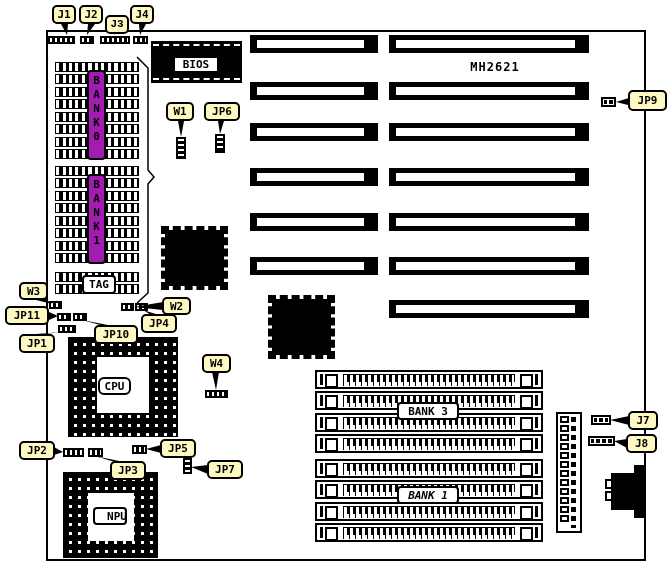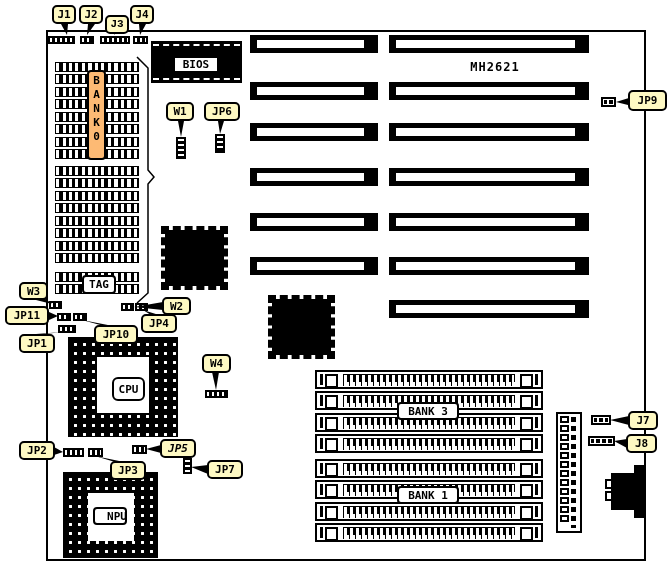--- a/index.html
+++ b/index.html
@@ -8,21 +8,21 @@
   .abs { position:absolute; box-sizing:border-box; }
 
   .board { left:46px; top:30px; width:600px; height:531px; border:2px solid #000; background:#fff; }
 
   .callout { border:2px solid #000; border-radius:5px; background:#fef9c3;
              font:bold 11px/1 "DejaVu Sans Mono", monospace; letter-spacing:0px;
              display:flex; align-items:center; justify-content:center; z-index:6; }
   .boxlabel { border:2px solid #000; border-radius:4px; background:#fff;
               font:bold 11px/1 "DejaVu Sans Mono", monospace;
               display:flex; align-items:center; justify-content:center; z-index:5; }
-  .vlabel { border:2px solid #000; border-radius:4px; background:#fdba74;
+  .vlabel { border:2px solid #000; border-radius:4px; background:#a21caf;
             font:bold 11px/14px "DejaVu Sans Mono", monospace; text-align:center;
             word-break:break-all; padding:2px 2px 0 2px; z-index:5; }
 
   .pinbar-h { border:2px solid #000; background:repeating-linear-gradient(90deg,#fff 0 2px,#000 2px 5px); z-index:2; }
   .pinbar-v { border:2px solid #000; background:repeating-linear-gradient(180deg,#fff 0 2px,#000 2px 5px); z-index:2; }
   .jcells   { border:2px solid #000; padding:1px; background:repeating-linear-gradient(90deg,#000 0 4px,#fff 4px 6px);
               background-clip:content-box; z-index:2; }
 
   .isa { background:#000; z-index:1; }
   .isa-inner { position:absolute; left:7px; top:5px; right:14px; bottom:5px; background:#fff; }
@@ -161,20 +161,21 @@
   <div class="abs dip" style="left:55px;top:241px;width:84px;height:22px;">
       <div class="dip-pins" style="top:0;"></div>
       <div class="dip-pins" style="bottom:0;"></div>
     </div>
   <div class="abs dip" style="left:55px;top:272px;width:84px;height:22px;">
       <div class="dip-pins" style="top:0;"></div>
       <div class="dip-pins" style="bottom:0;"></div>
     </div>
 
   <div class="abs vlabel" style="left:87px;top:70px;width:19px;height:90px;">BANK0</div>
+  <div class="abs vlabel" style="left:87px;top:174px;width:19px;height:90px;">BANK1</div>
   <div class="abs boxlabel" style="left:82px;top:275px;width:34px;height:19px;">TAG</div>
 
   <div class="abs pinbar-v" style="left:176px;top:137px;width:10px;height:22px;"></div>
   <div class="abs pinbar-v" style="left:215px;top:134px;width:10px;height:19px;"></div>
   <div class="abs pinbar-h" style="left:49px;top:301px;width:13px;height:8px;"></div>
   <div class="abs pinbar-h" style="left:57px;top:313px;width:14px;height:8px;"></div>
   <div class="abs pinbar-h" style="left:73px;top:313px;width:14px;height:8px;"></div>
   <div class="abs pinbar-h" style="left:58px;top:325px;width:18px;height:8px;"></div>
   <div class="abs pinbar-h" style="left:121px;top:303px;width:13px;height:8px;"></div>
   <div class="abs pinbar-h" style="left:135px;top:303px;width:13px;height:8px;"></div>
@@ -186,21 +187,21 @@
   <div class="abs jcells" style="left:601px;top:97px;width:15px;height:10px;"></div>
   <div class="abs jcells" style="left:591px;top:415px;width:20px;height:10px;"></div>
   <div class="abs jcells" style="left:588px;top:436px;width:27px;height:10px;"></div>
 
   <div class="abs qfp" style="left:161px;top:226px;width:67px;height:64px;"></div>
   <div class="abs qfp" style="left:268px;top:295px;width:67px;height:64px;"></div>
 
   <div class="abs pga" style="left:68px;top:337px;width:110px;height:100px;">
     <div class="pga-center" style="left:29px;top:20px;width:52px;height:56px;"></div>
   </div>
-  <div class="abs boxlabel" style="left:112px;top:377px;width:33px;height:24px;border-radius:6px;">CPU</div>
+  <div class="abs boxlabel" style="left:98px;top:377px;width:33px;height:18px;border-radius:6px;">CPU</div>
 
   <div class="abs pga" style="left:63px;top:472px;width:95px;height:86px;">
     <div class="pga-center" style="left:25px;top:21px;width:46px;height:48px;"></div>
   </div>
   <div class="abs boxlabel" style="left:93px;top:507px;width:34px;height:18px;padding-left:14px;">NPU</div>
 
   <div class="abs simm" style="left:315px;top:370px;width:228px;height:19px;">
       <div class="simm-bar-l"></div>
       <div class="simm-hook-l"></div>
       <div class="simm-pins"></div>
@@ -259,21 +260,21 @@
       <div class="simm-bar-r"></div>
     </div>
   <div class="abs simm" style="left:315px;top:523px;width:228px;height:19px;">
       <div class="simm-bar-l"></div>
       <div class="simm-hook-l"></div>
       <div class="simm-pins"></div>
       <div class="simm-pins2"></div>
       <div class="simm-hook-r"></div>
       <div class="simm-bar-r"></div>
     </div>
-  <div class="abs boxlabel" style="left:397px;top:486px;width:62px;height:18px;">BANK 1</div>
+  <div class="abs boxlabel" style="left:397px;top:486px;width:62px;height:18px;font-style:italic;">BANK 1</div>
 
 
   <div class="abs pwr" style="left:556px;top:412px;width:26px;height:121px;">
     <div class="pwr-col">
       <div class="pwr-pin"></div>
         <div class="pwr-pin"></div>
         <div class="pwr-pin"></div>
         <div class="pwr-pin"></div>
       <div class="pwr-pin"></div>
         <div class="pwr-pin"></div>
@@ -326,18 +327,18 @@
   <div class="abs callout" style="left:628px;top:90px;width:39px;height:21px;">JP9</div>
   <div class="abs callout" style="left:19px;top:282px;width:29px;height:18px;">W3</div>
   <div class="abs callout" style="left:5px;top:306px;width:44px;height:19px;">JP11</div>
   <div class="abs callout" style="left:19px;top:334px;width:36px;height:19px;">JP1</div>
   <div class="abs callout" style="left:94px;top:325px;width:44px;height:19px;">JP10</div>
   <div class="abs callout" style="left:162px;top:297px;width:29px;height:18px;">W2</div>
   <div class="abs callout" style="left:141px;top:314px;width:36px;height:19px;">JP4</div>
   <div class="abs callout" style="left:202px;top:354px;width:29px;height:19px;">W4</div>
   <div class="abs callout" style="left:19px;top:441px;width:36px;height:19px;">JP2</div>
   <div class="abs callout" style="left:110px;top:461px;width:36px;height:19px;">JP3</div>
-  <div class="abs callout" style="left:160px;top:439px;width:36px;height:19px;font-style:italic;">JP5</div>
+  <div class="abs callout" style="left:160px;top:439px;width:36px;height:19px;">JP5</div>
   <div class="abs callout" style="left:207px;top:460px;width:36px;height:19px;">JP7</div>
   <div class="abs callout" style="left:628px;top:411px;width:30px;height:19px;">J7</div>
   <div class="abs callout" style="left:626px;top:434px;width:31px;height:19px;">J8</div>
 
 </div>
 
 </body></html>

